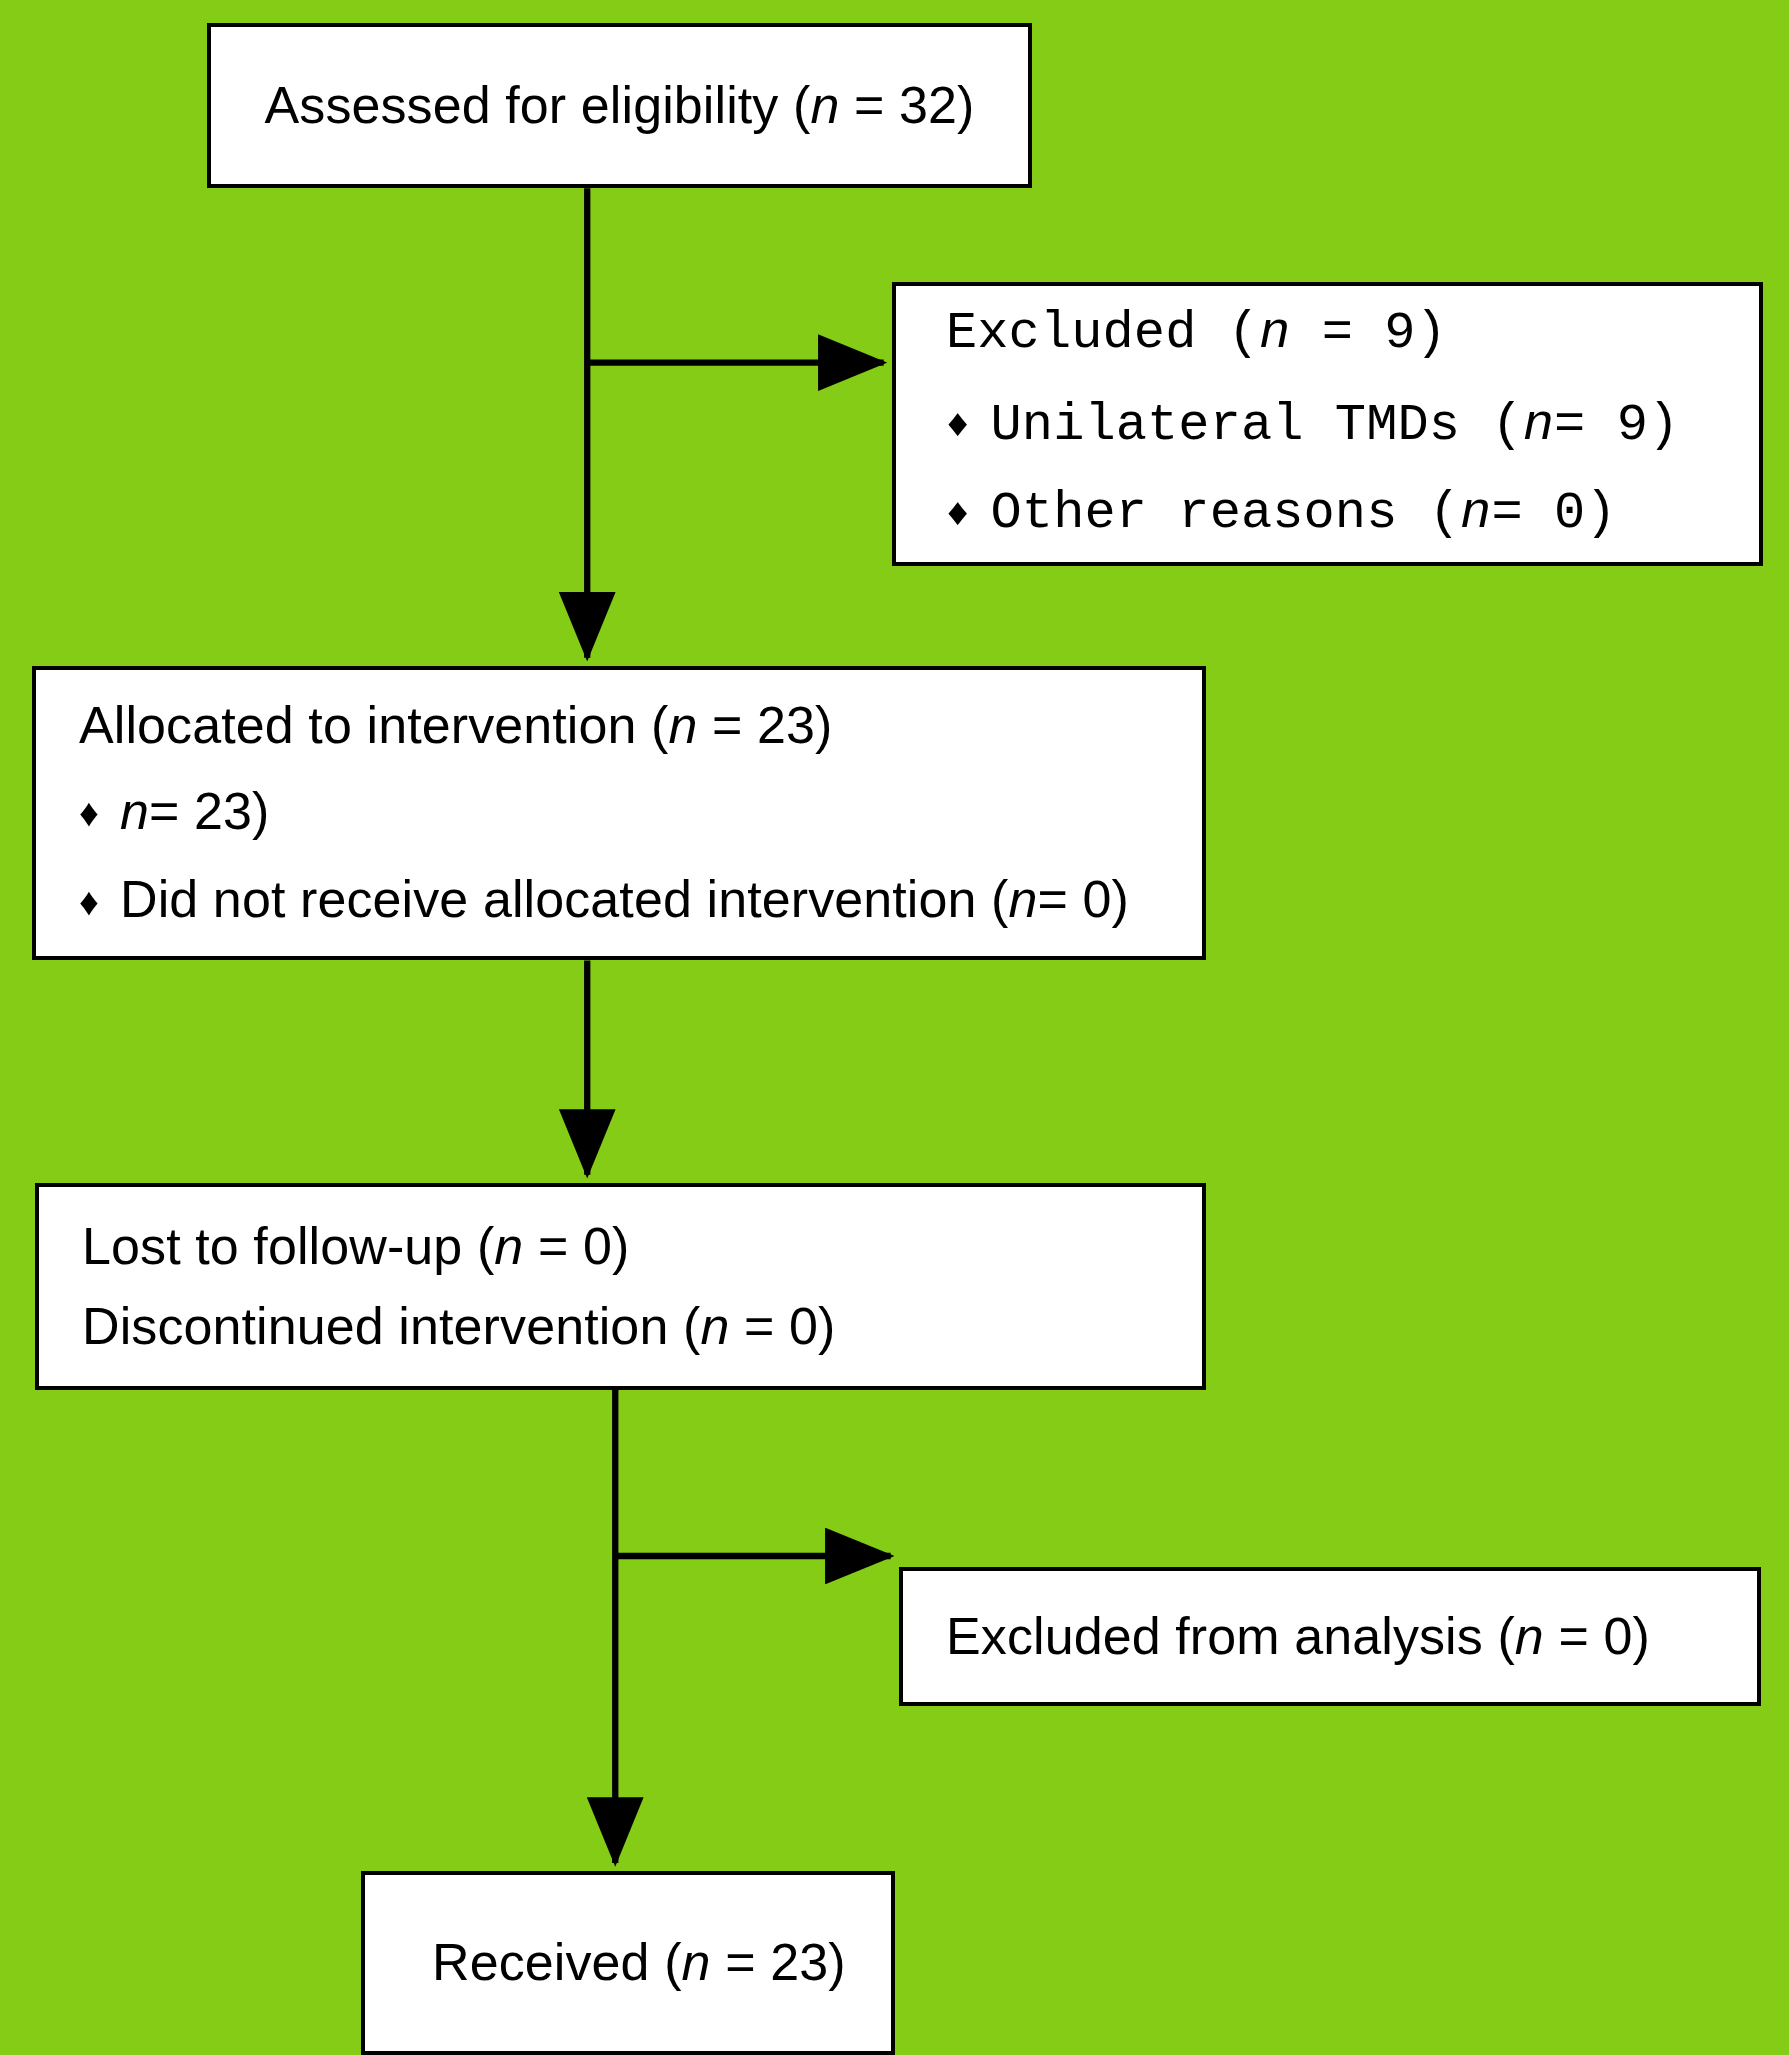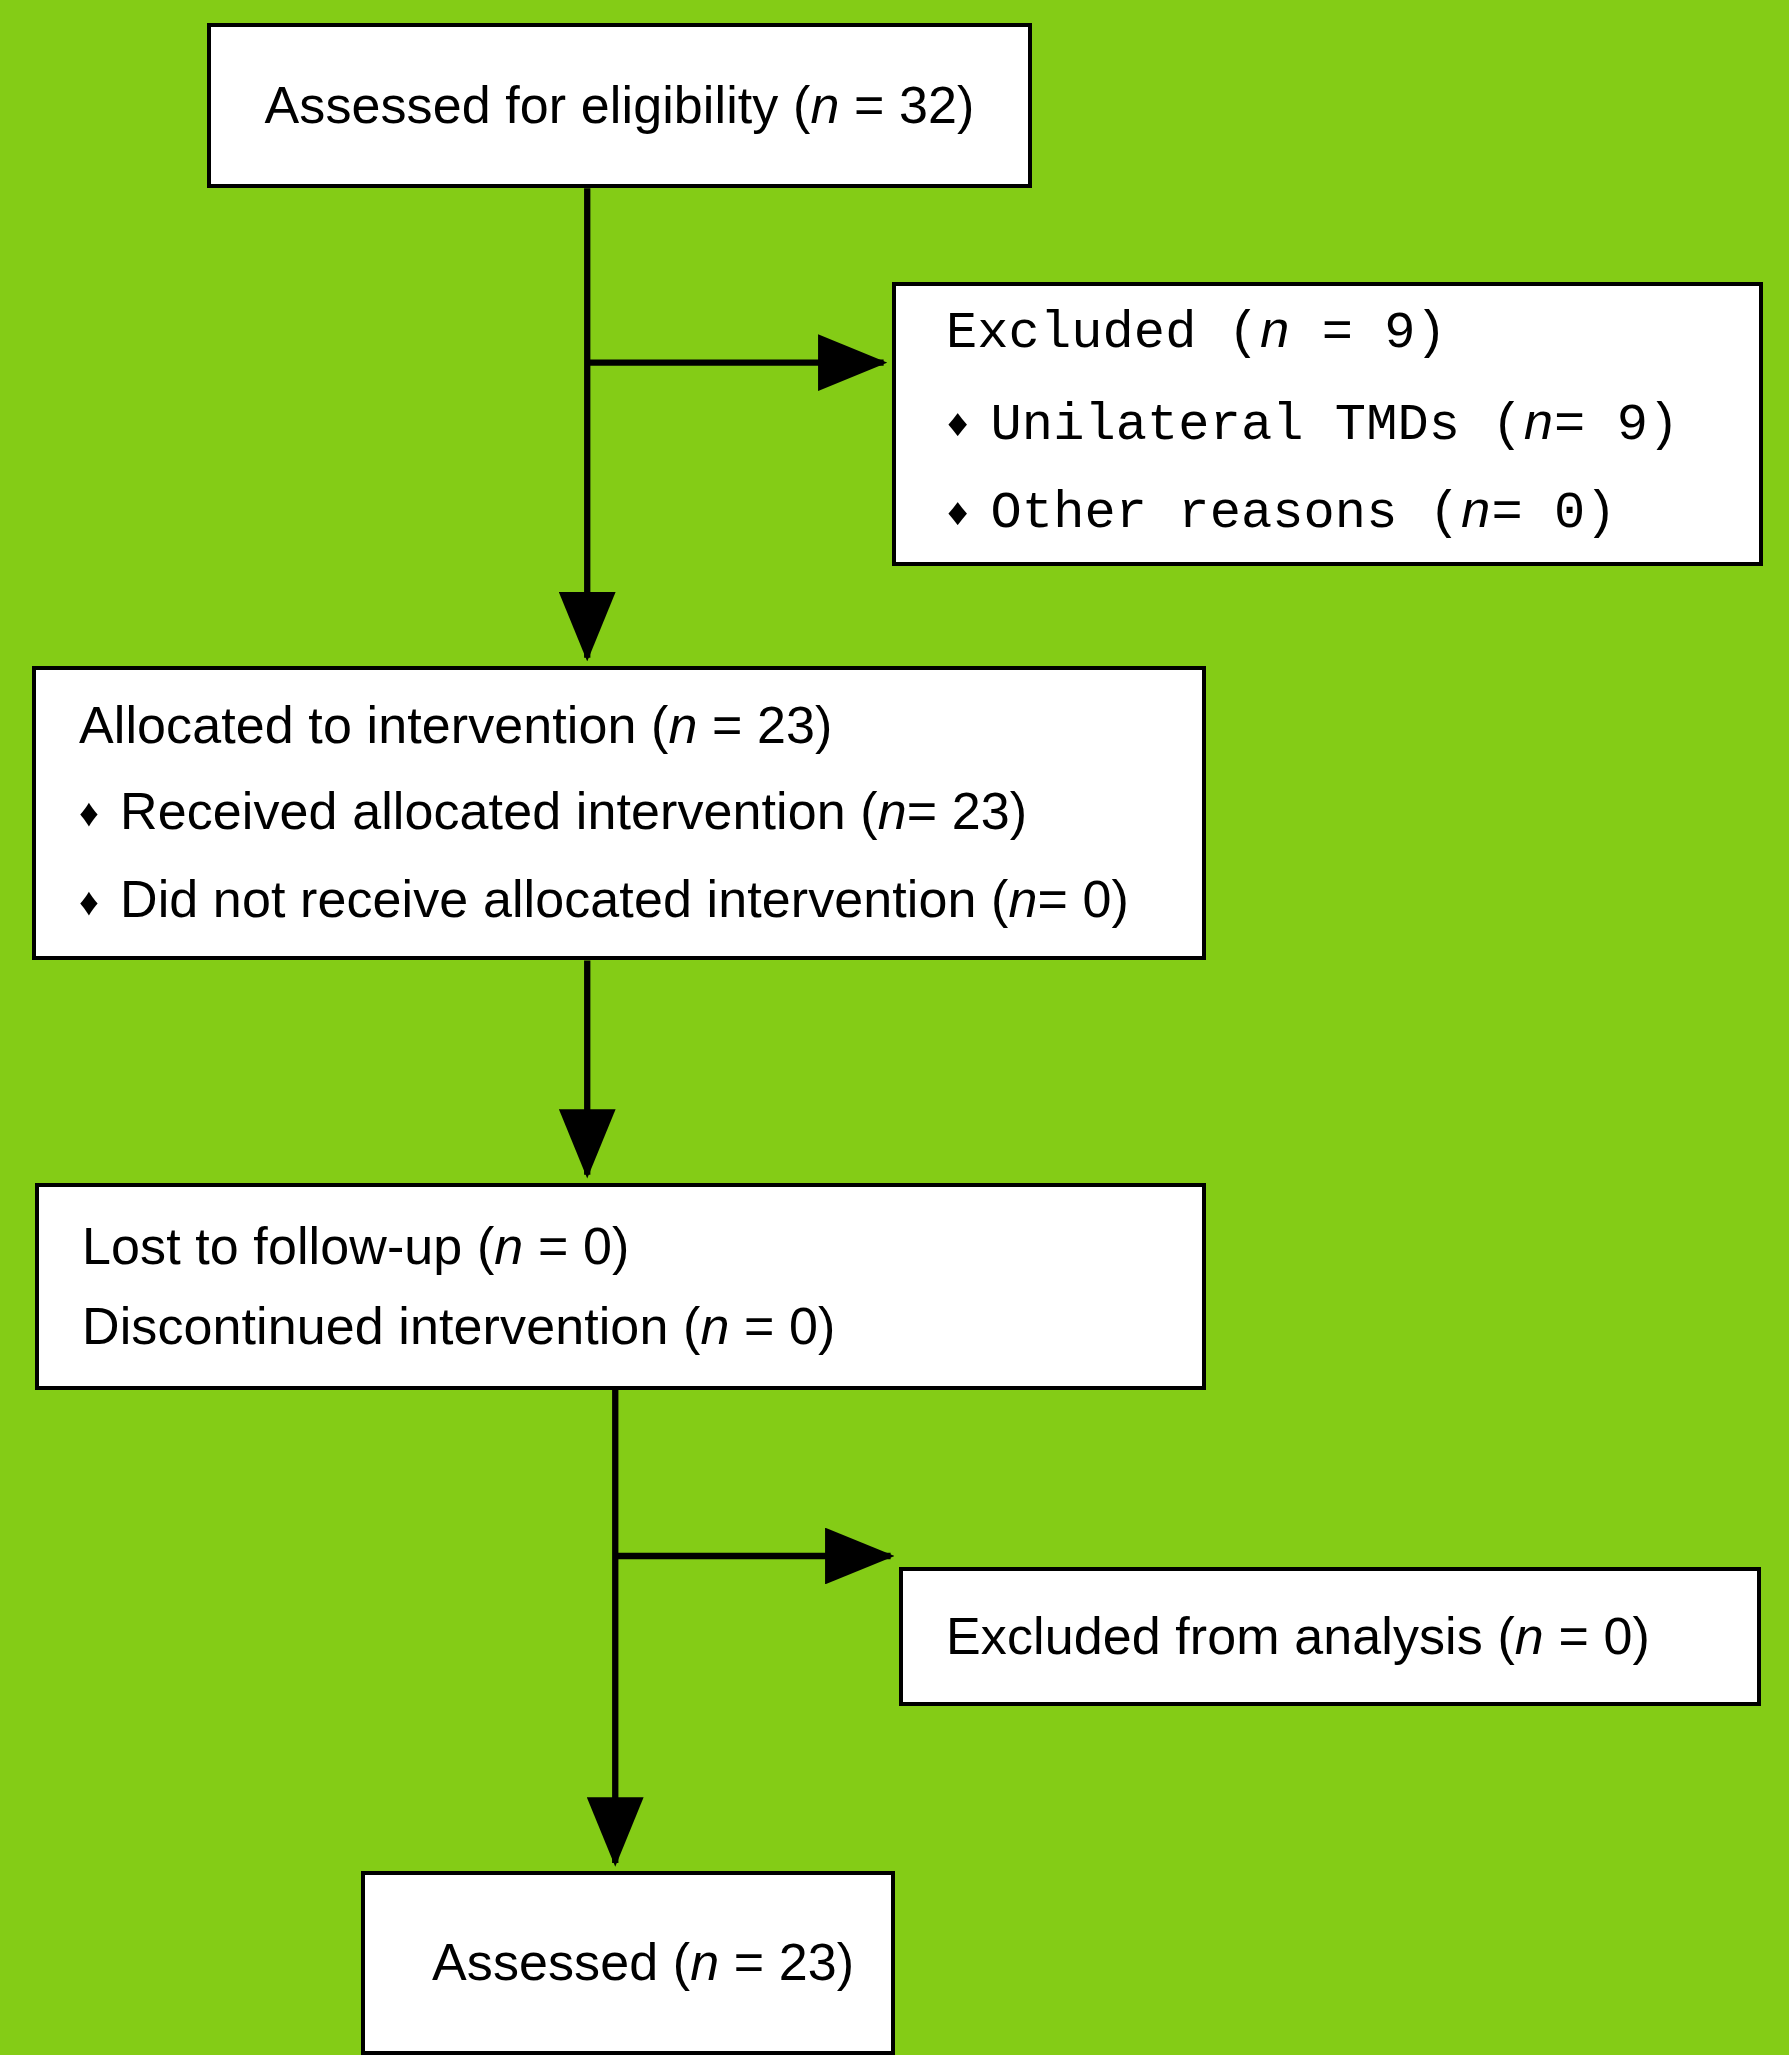--- a/index.html
+++ b/index.html
@@ -125,21 +125,20 @@
         <span class="ital">n</span>
         <span> = 0)</span>
     </div>
   </div>
 
   <div class="box" id="box-allocated">
     <div class="line head"><span>Allocated to intervention (</span><span class="ital">n</span><span> = 23)</span></div>
 
     <div class="line bullet-line">
       <span class="bullet-glyph">♦</span>
-        <span>Received allocated intervention (</span>
         <span class="ital">n</span>
         <span> = 23)</span>
     </div>
 
     <div class="line bullet-line">
       <span class="bullet-glyph">♦</span>
         <span>Did not receive allocated intervention (</span>
         <span class="ital">n</span>
         <span> = 0)</span>
     </div>
@@ -149,17 +148,17 @@
     <div class="line"><span>Lost to follow-up (</span><span class="ital">n</span><span> = 0)</span></div>
 
     <div class="line"><span>Discontinued intervention (</span><span class="ital">n</span><span> = 0)</span></div>
   </div>
 
   <div class="box" id="box-excl-anal">
     <div class="line"><span>Excluded from analysis  (</span><span class="ital">n</span><span> = 0)</span></div>
   </div>
 
   <div class="box" id="box-analysed">
-    <div class="line"><span>Assessed (</span><span class="ital">n</span><span> = 23)</span></div>
+    <div class="line"><span>Received (</span><span class="ital">n</span><span> = 23)</span></div>
   </div>
 
 </div>
 
 
 </body></html>

